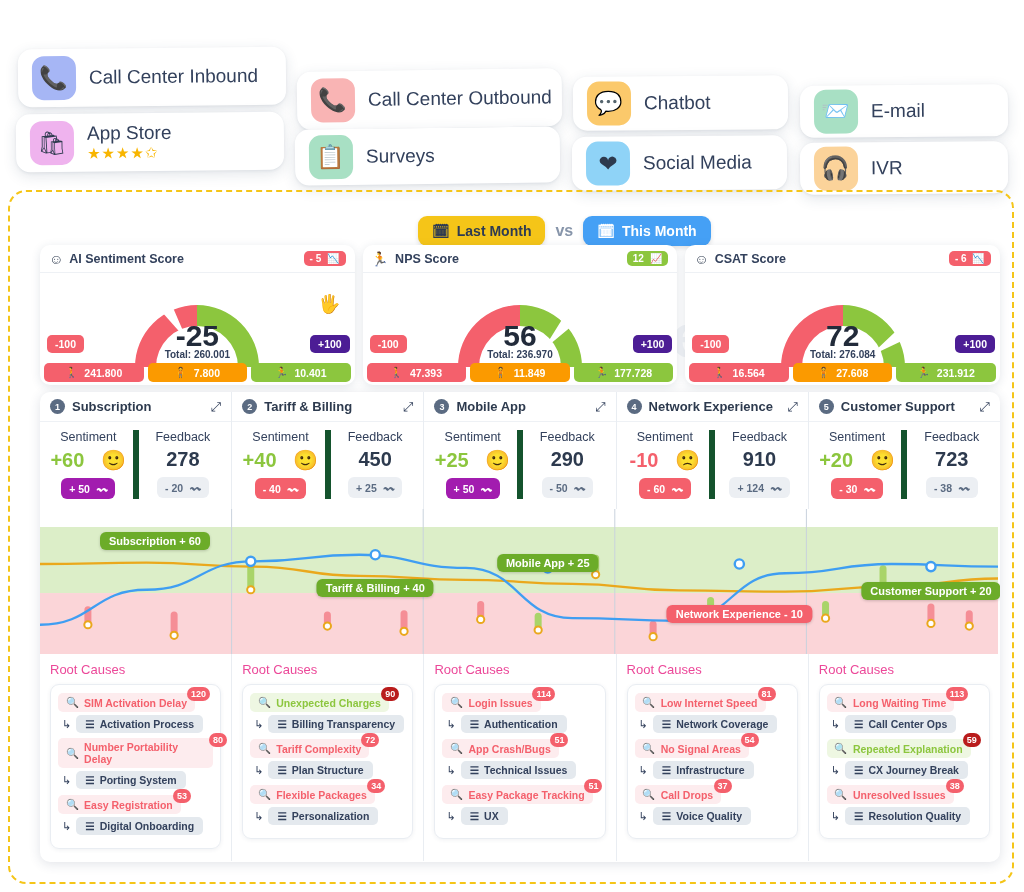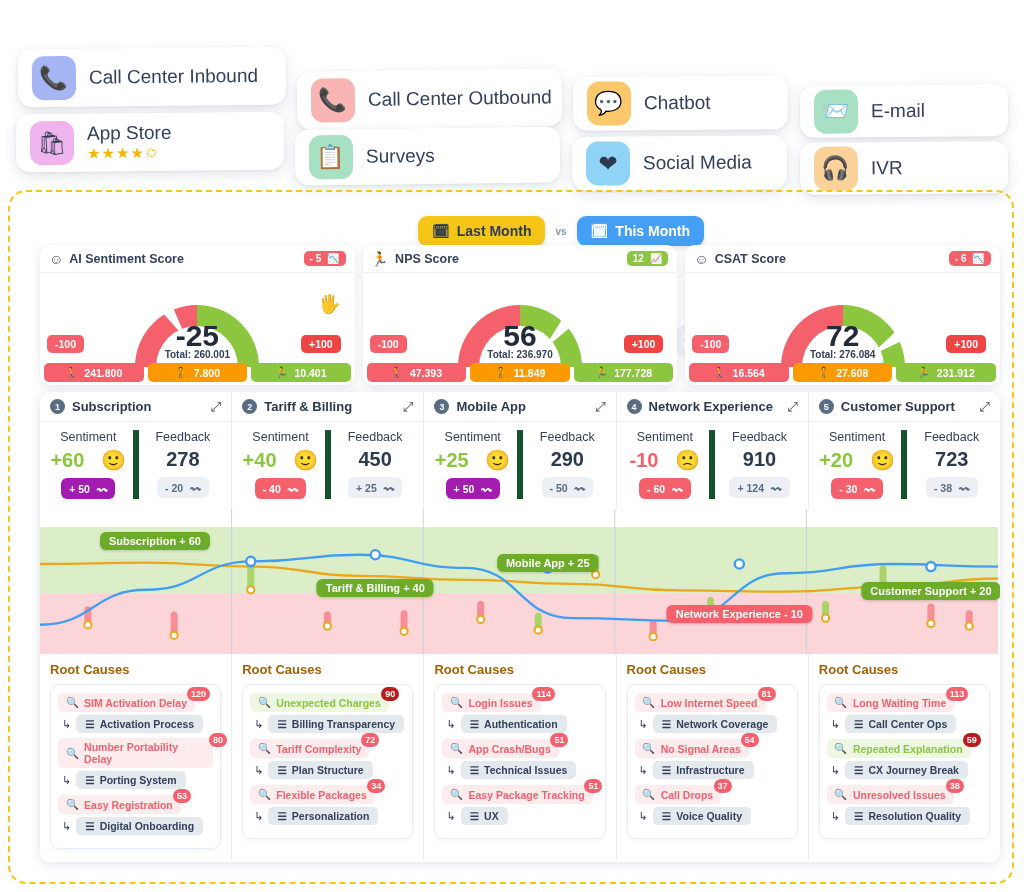--- a/index.html
+++ b/index.html
@@ -42,21 +42,21 @@
   
   #period { position: absolute; left: 418px; top: 216px; display: flex; align-items: center; gap: 10px; }
   .per-btn {
     display: flex; align-items: center; gap: 7px;
     border-radius: 9px; padding: 7px 14px;
     font-size: 14px; font-weight: bold; color: #2e3b52;
     box-shadow: 0 2px 5px rgba(0,0,0,.12);
   }
   .per-last { background: #f5c518; }
   .per-this { background: #45a0f5; color: #fff; }
-  .per-vs { font-size: 10px; font-weight: bold; color: #8795aa; }
+  .per-vs { font-size: 16px; font-weight: bold; color: #8795aa; }
 
   
   #gauges { position: absolute; left: 40px; top: 245px; width: 960px; height: 140px; display: flex; gap: 8px; }
   .gcard {
     flex: 1; background: #fff; border-radius: 10px;
     box-shadow: 0 2px 10px rgba(40,60,90,.13);
     position: relative; overflow: hidden;
   }
   .gc-head { display: flex; align-items: center; height: 28px; padding: 0 9px; border-bottom: 1px solid #eef1f5; }
   .gc-head .hico { font-size: 14px; margin-right: 6px; }
@@ -69,21 +69,21 @@
   .gc-delta.pos { background: #8cc63e; }
   .gc-body { position: relative; height: 112px; }
   .gauge-wrap { position: absolute; left: 50%; top: 8px; transform: translateX(-50%); width: 180px; height: 92px; }
   .g-score { position: absolute; left: 50%; top: 46px; transform: translateX(-50%); font-size: 30px; font-weight: bold; color: #222b3a; white-space: nowrap; }
   .g-total { position: absolute; left: 50%; top: 76px; transform: translateX(-50%); font-size: 10px; font-weight: bold; color: #33415c; white-space: nowrap; }
   .g-min, .g-max {
     position: absolute; top: 62px; border-radius: 5px; padding: 3px 8px;
     font-size: 10.5px; font-weight: bold; color: #fff;
   }
   .g-min { left: 7px; background: #f4606c; }
-  .g-max { right: 14px; background: #ef4444; }
+  .g-max { right: 5px; background: #4c1d95; }
   .g-legend { position: absolute; left: 4px; right: 4px; bottom: 3px; display: flex; gap: 4px; }
   .g-leg {
     flex: 1; border-radius: 5px; height: 19px;
     display: flex; align-items: center; justify-content: center; gap: 6px;
     font-size: 10.5px; font-weight: bold; color: #fff;
   }
   .g-leg.r { background: #f4606c; }
   .g-leg.o { background: #fb9a00; }
   .g-leg.g { background: #8cc63e; }
   .hand-ico { position: absolute; right: 14px; top: 20px; font-size: 18px; }
@@ -127,21 +127,21 @@
     position: absolute; border-radius: 6px; padding: 3px 9px;
     font-size: 11px; font-weight: bold; color: #fff; white-space: nowrap;
     box-shadow: 0 1px 3px rgba(0,0,0,.18);
   }
   .pill.green { background: #6cac29; }
   .pill.red { background: #f4606c; }
 
   
   .rc-col { flex: 1; border-right: 1px solid #e9edf2; padding: 8px 10px 12px; }
   .rc-col:last-child { border-right: none; }
-  .rc-title { font-size: 13px; font-weight: bold; color: #a16207; margin-bottom: 7px; }
+  .rc-title { font-size: 13px; font-weight: normal; color: #ec4899; margin-bottom: 7px; }
   .rc-box { border: 1px solid #e9edf2; border-radius: 9px; padding: 7px 7px 8px; box-shadow: 0 1px 4px rgba(40,60,90,.07); }
   .rc-item { position: relative; margin-bottom: 3px; }
   .rc-cause {
     display: inline-flex; align-items: center; gap: 5px;
     border-radius: 5px; padding: 3px 8px; font-size: 10.5px; font-weight: bold;
     max-width: 100%;
   }
   .rc-cause.red { background: #fdecee; color: #f4606c; }
   .rc-cause.green { background: #eef7e2; color: #8cc63e; }
   .rc-badge {

